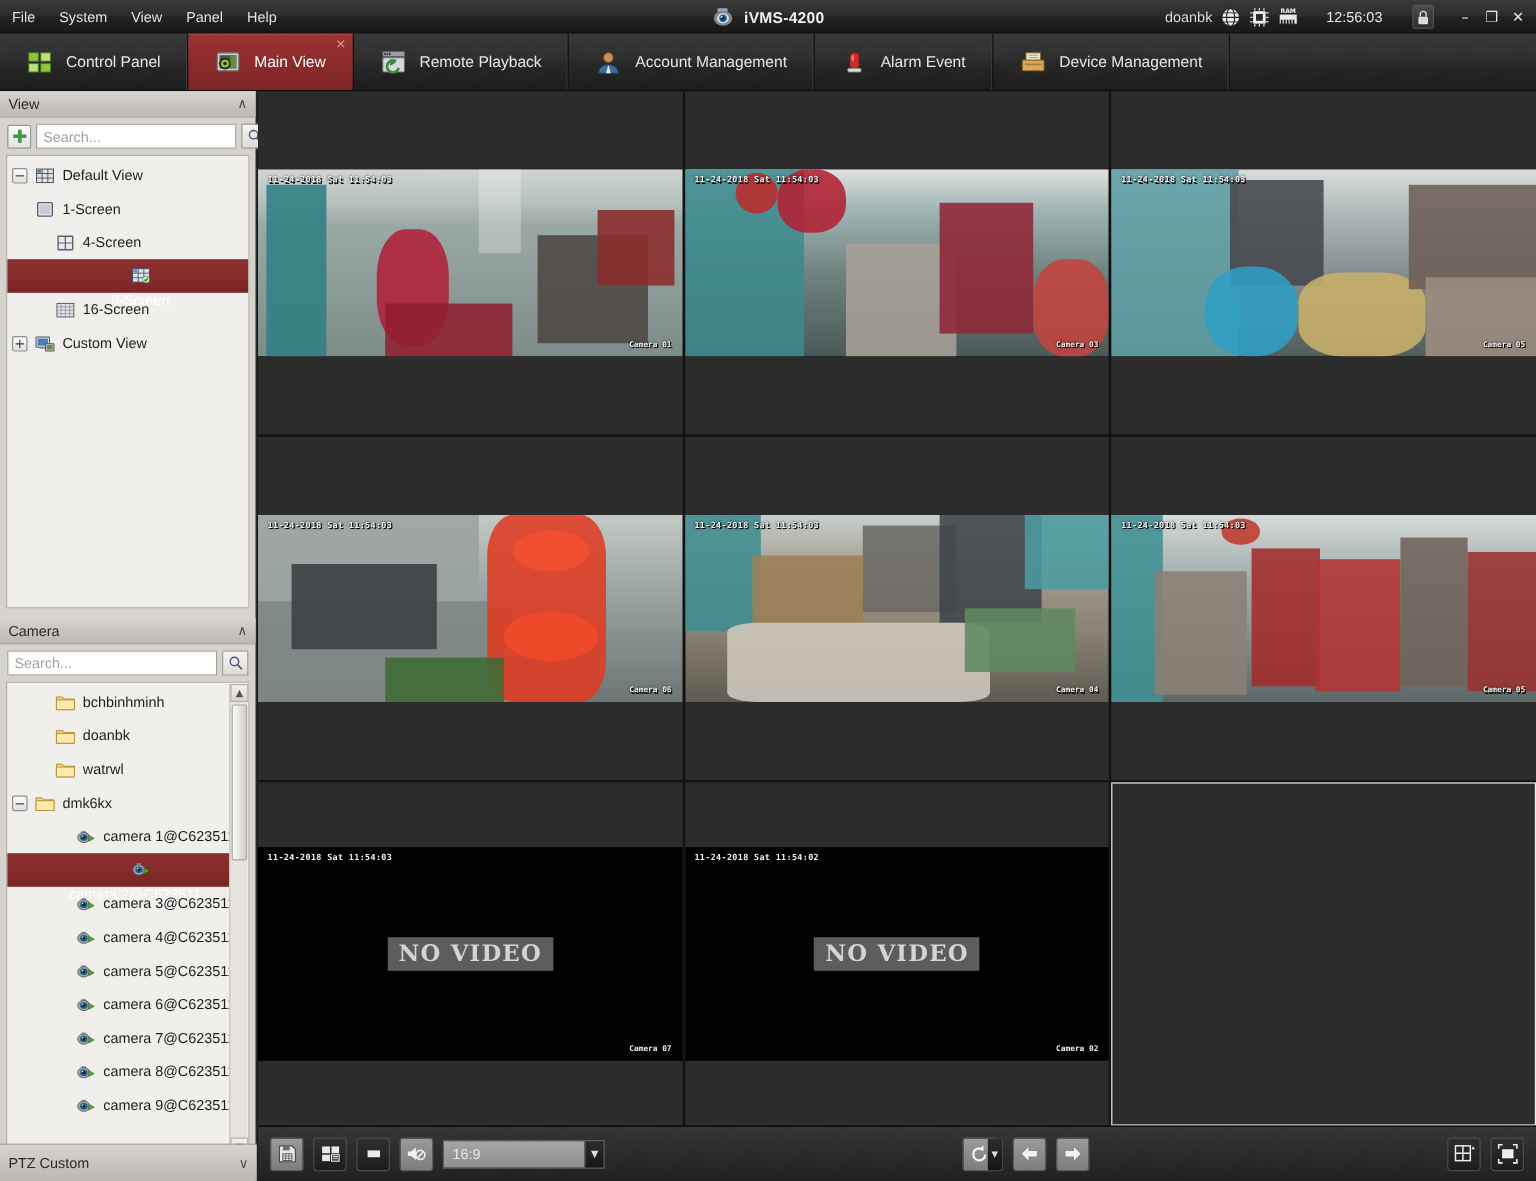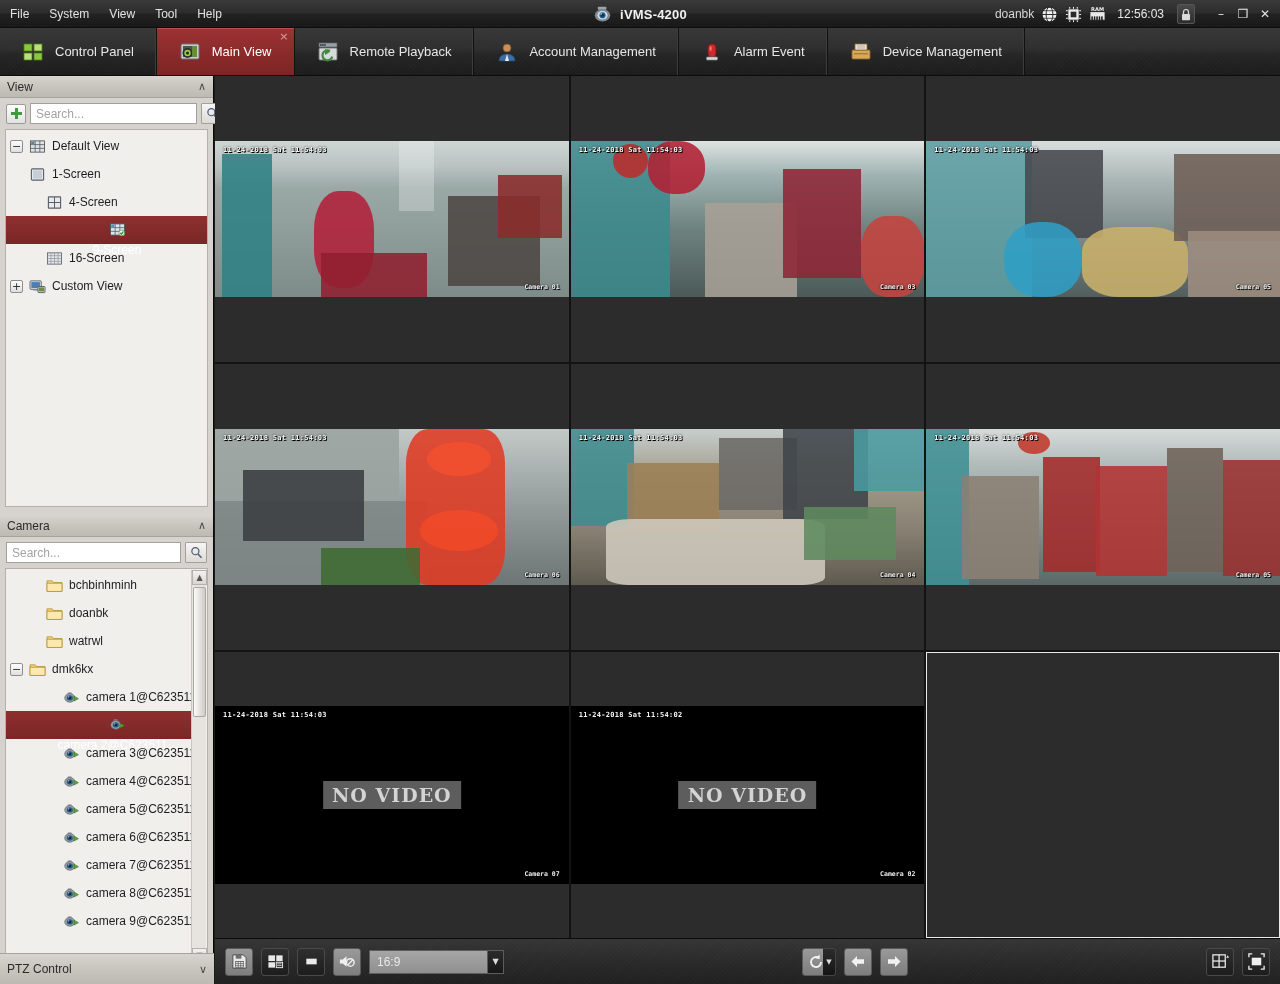--- a/index.html
+++ b/index.html
@@ -30,21 +30,21 @@
   }
   #app-logo { width: 19px; height: 17px; display: block; }
   #app-title { color: #f2f2f2; font-size: 13px; font-weight: bold; letter-spacing: 0.2px; }
 
   .tb-right {
     position: absolute; right: 0; top: 0; height: 28px;
     display: flex; align-items: center; gap: 7px; padding-right: 4px;
   }
   #tb-user { color: #d8d8d8; font-size: 12px; }
   .tb-icon { width: 17px; height: 17px; display: block; }
-  #tb-time { color: #e8e8e8; font-size: 12px; margin: 0 4px; }
+  #tb-time { color: #e8e8e8; font-size: 12px; margin: 0 16px; }
   .lock-btn {
     width: 18px; height: 20px; border: 1px solid #565656; border-radius: 2px;
     background: linear-gradient(to bottom,#4b4b4b,#2e2e2e);
     display: flex; align-items: center; justify-content: center; margin-left: 2px;
   }
   .win-btns { display: flex; align-items: center; gap: 0px; margin-left: 8px; }
   .win-btn {
     width: 22px; height: 20px; color: #e5e5e5; font-size: 12px;
     display: flex; align-items: center; justify-content: center;
     font-family: "DejaVu Sans", sans-serif;
@@ -232,21 +232,21 @@
 </style>
 </head>
 <body>
 
 <div id="titlebar">
 
   <div class="menu-strip">
     <div class="menu-item">File</div>
     <div class="menu-item">System</div>
     <div class="menu-item">View</div>
-    <div class="menu-item">Tool</div>
+    <div class="menu-item">Panel</div>
     <div class="menu-item">Help</div>
   </div>
 
   <div class="app-title-wrap">
     <svg id="app-logo" viewBox="0 0 24 22">
       <rect x="6" y="1" width="11" height="4" rx="1" fill="#9aa4ad"></rect>
       <ellipse cx="12" cy="12" rx="10" ry="8" fill="#7d8893"></ellipse>
       <ellipse cx="12" cy="12" rx="6.5" ry="5.5" fill="#d7dde2"></ellipse>
       <circle cx="12" cy="12" r="4" fill="#1d5e8f"></circle>
       <circle cx="12" cy="12" r="2" fill="#0c2e4c"></circle>
@@ -643,21 +643,21 @@
         </div>
       </div>
       <div class="scroll-track">
         <div class="scroll-arrow" style="top: 0px;">▲</div>
         <div class="scroll-thumb" style="top: 17px; height: 130px;"></div>
         <div class="scroll-arrow" style="bottom: 0px;">▼</div>
       </div>
     </div>
 
   <div class="panel-header" style="position:absolute;left:0;bottom:0;width:214px;height:31px;border-top:1px solid #a7a29b;border-bottom:none;">
-    <span>PTZ Control</span>
+    <span>PTZ Custom</span>
     <span class="chev">∨</span>
   </div>
 </div>
 
 <div id="video-area">
   <div id="video-grid">
       <div class="vcell">
         <div class="vframe">
           <div class="scene" style="background: linear-gradient(rgb(207, 214, 212) 0%, rgb(185, 195, 194) 16%, rgb(154, 168, 166) 30%, rgb(125, 140, 137) 100%), radial-gradient(40% 30% at 50% 18%, rgb(231, 236, 235) 0%, rgba(0, 0, 0, 0) 70%);">
             <div style="position: absolute; left: 2%; top: 8%; width: 14%; height: 92%; background: rgb(47, 127, 132); opacity: 0.88;"></div>

